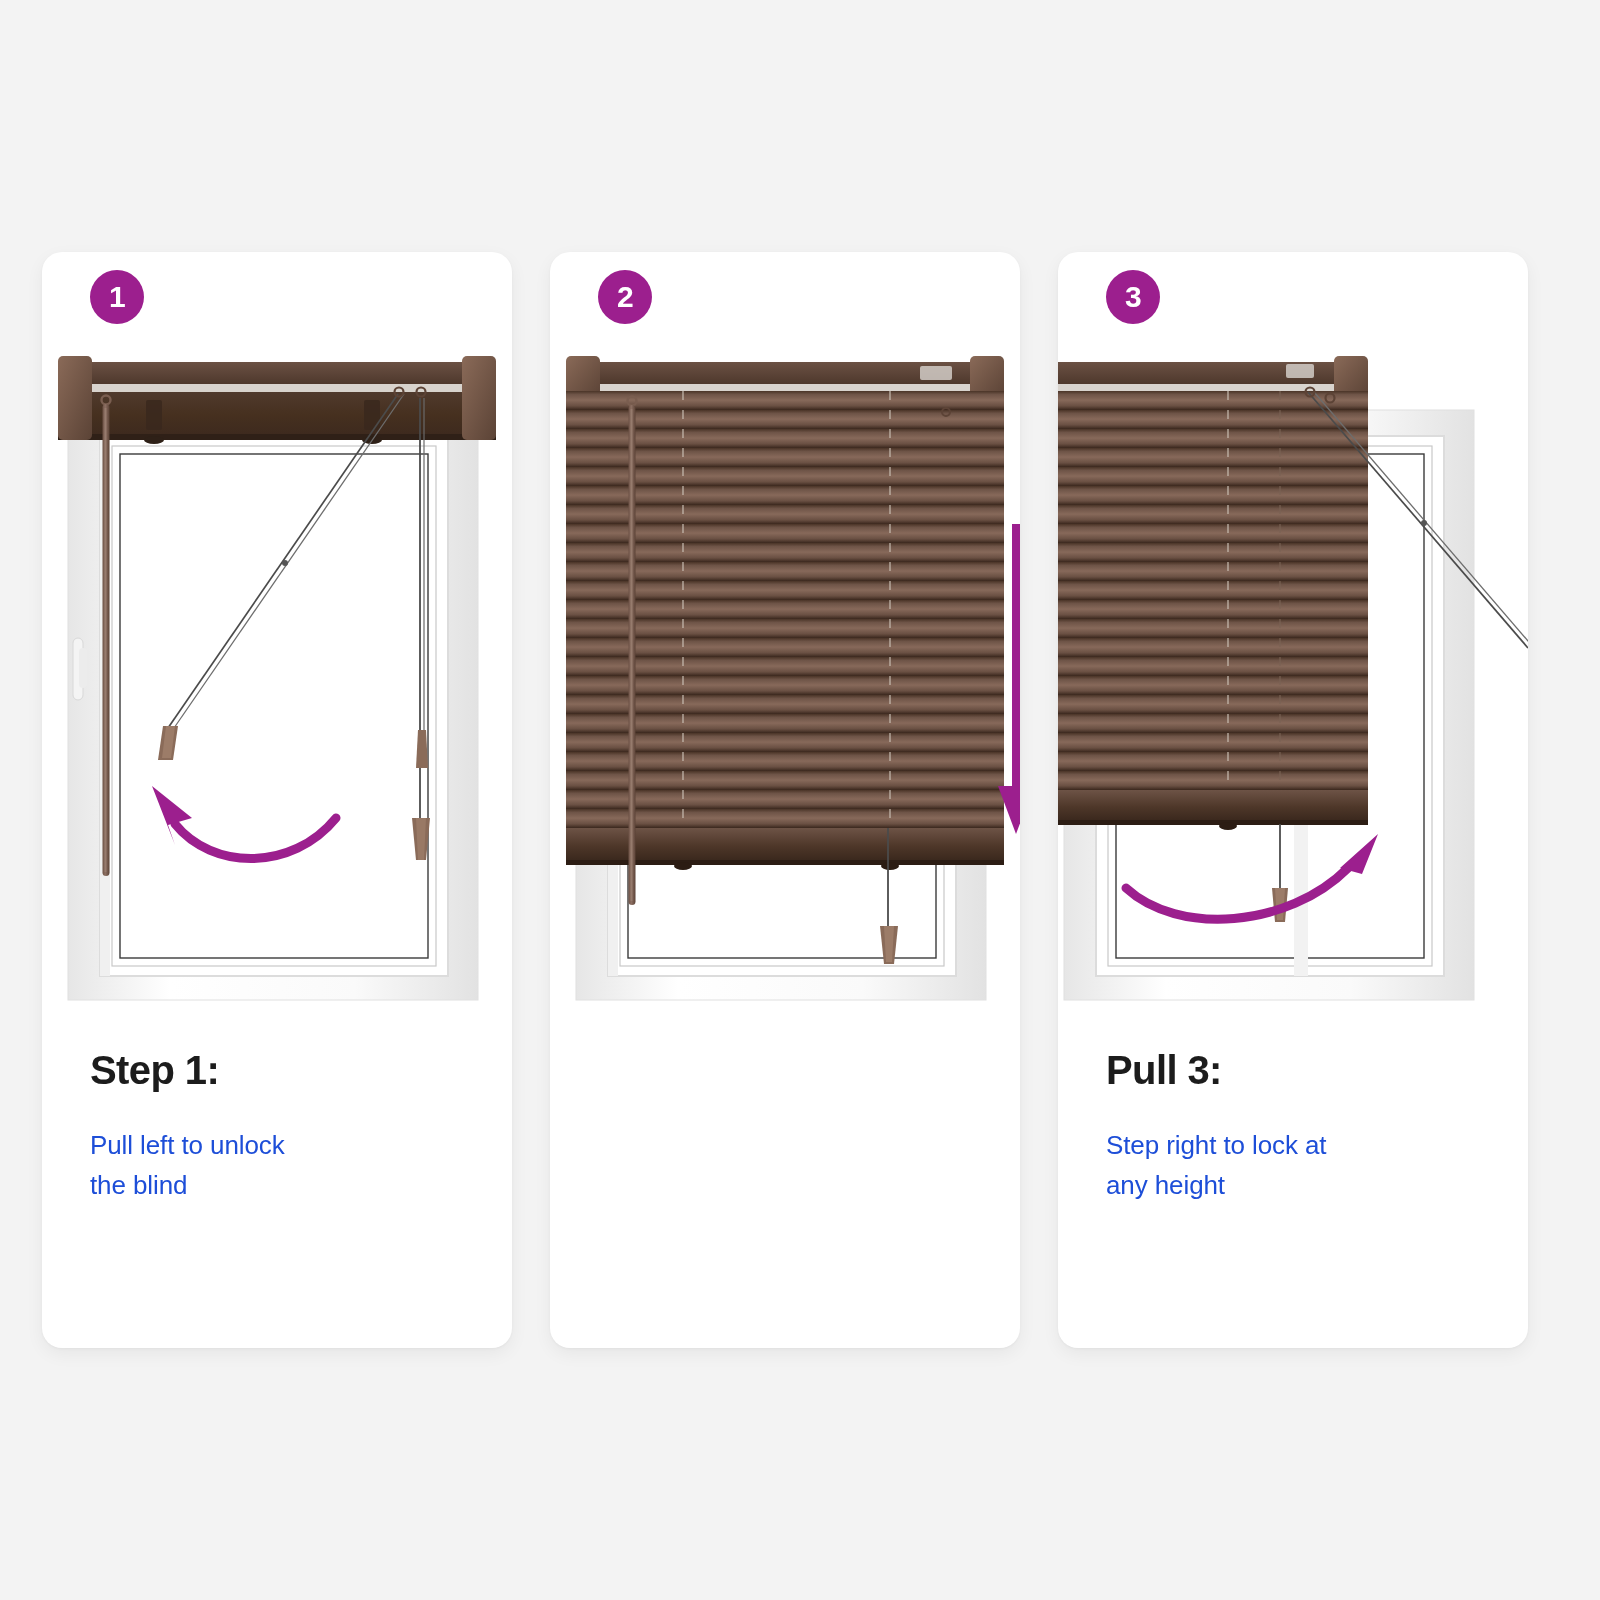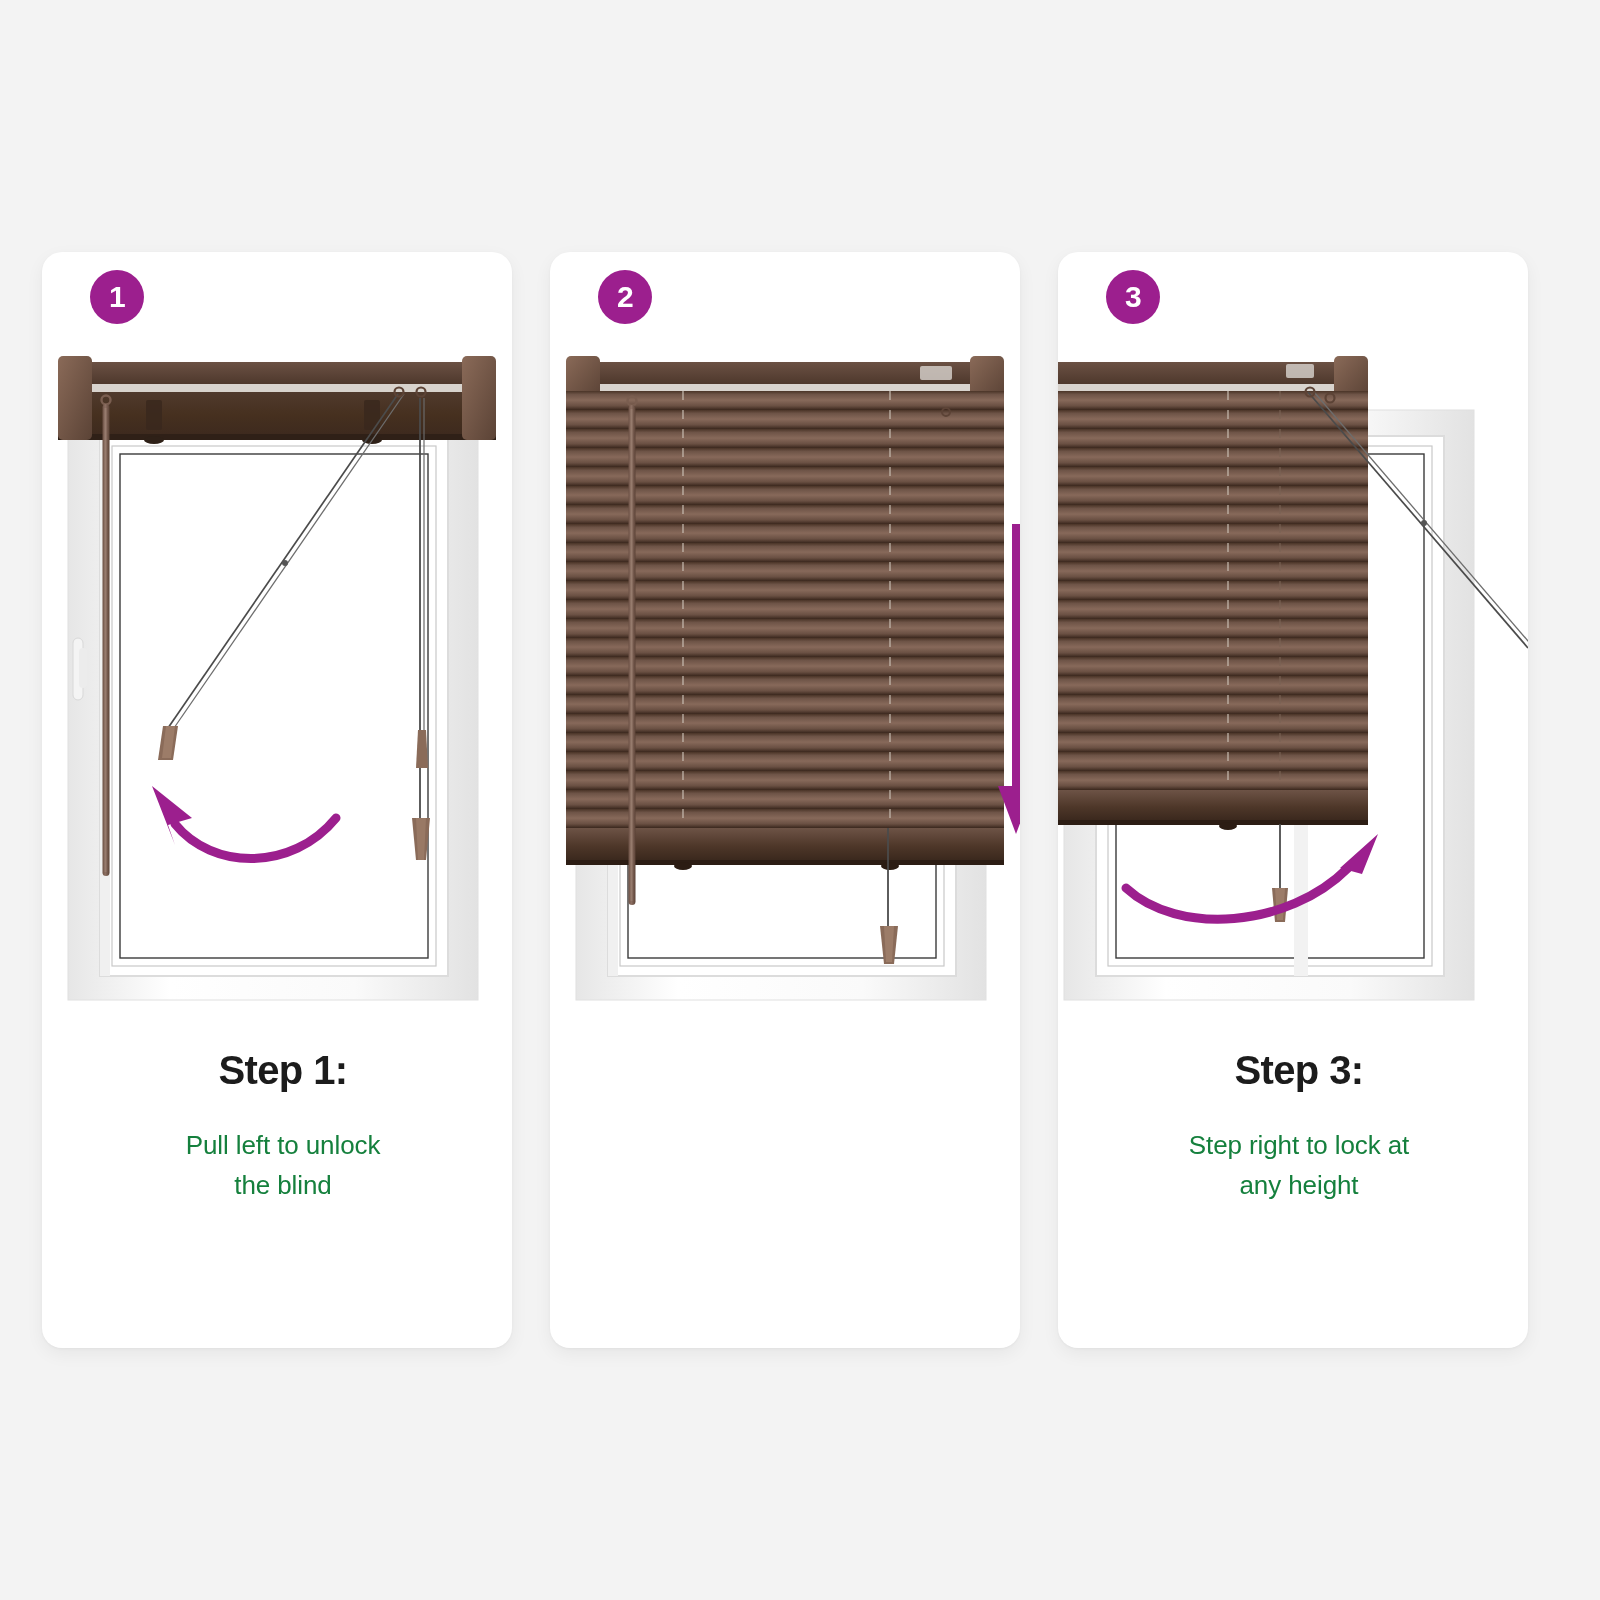--- a/index.html
+++ b/index.html
@@ -62,34 +62,33 @@
     height: 660px;
   }
   .illo svg { display: block; width: 470px; height: 660px; }
 
   
   .caption {
     position: absolute;
     left: 48px;
     right: 36px;
     top: 798px;
-    text-align: center;
   }
   .step-title {
     font-size: 40px;
     font-weight: bold;
     color: #1c1c1c;
     letter-spacing: -0.6px;
     line-height: 1;
     margin-bottom: 36px;
   }
   .step-desc {
     font-size: 26px;
     font-weight: normal;
-    color: #15803d;
+    color: #1d4ed8;
     line-height: 1.52;
     letter-spacing: -0.1px;
     white-space: pre-line;
   }
 </style>
 </head>
 <body>
 
 <div id="stage">
 
@@ -402,19 +401,19 @@
         </g>
 
         <g>
           <path d="M68 540 C 120 588, 230 580, 290 520" fill="none" stroke="#9c1f8e" stroke-width="9" stroke-linecap="round"></path>
           <path d="M320 486 L282 520 L304 526 L296 546 Z" fill="#9c1f8e"></path>
         </g>
       </svg>
     </div>
 
     <div class="caption">
-      <div class="step-title">Step 3:</div>
+      <div class="step-title">Pull 3:</div>
       <div class="step-desc">Step right to lock at
 any height</div>
     </div>
   </div>
 
 </div>
 
 </body></html>

